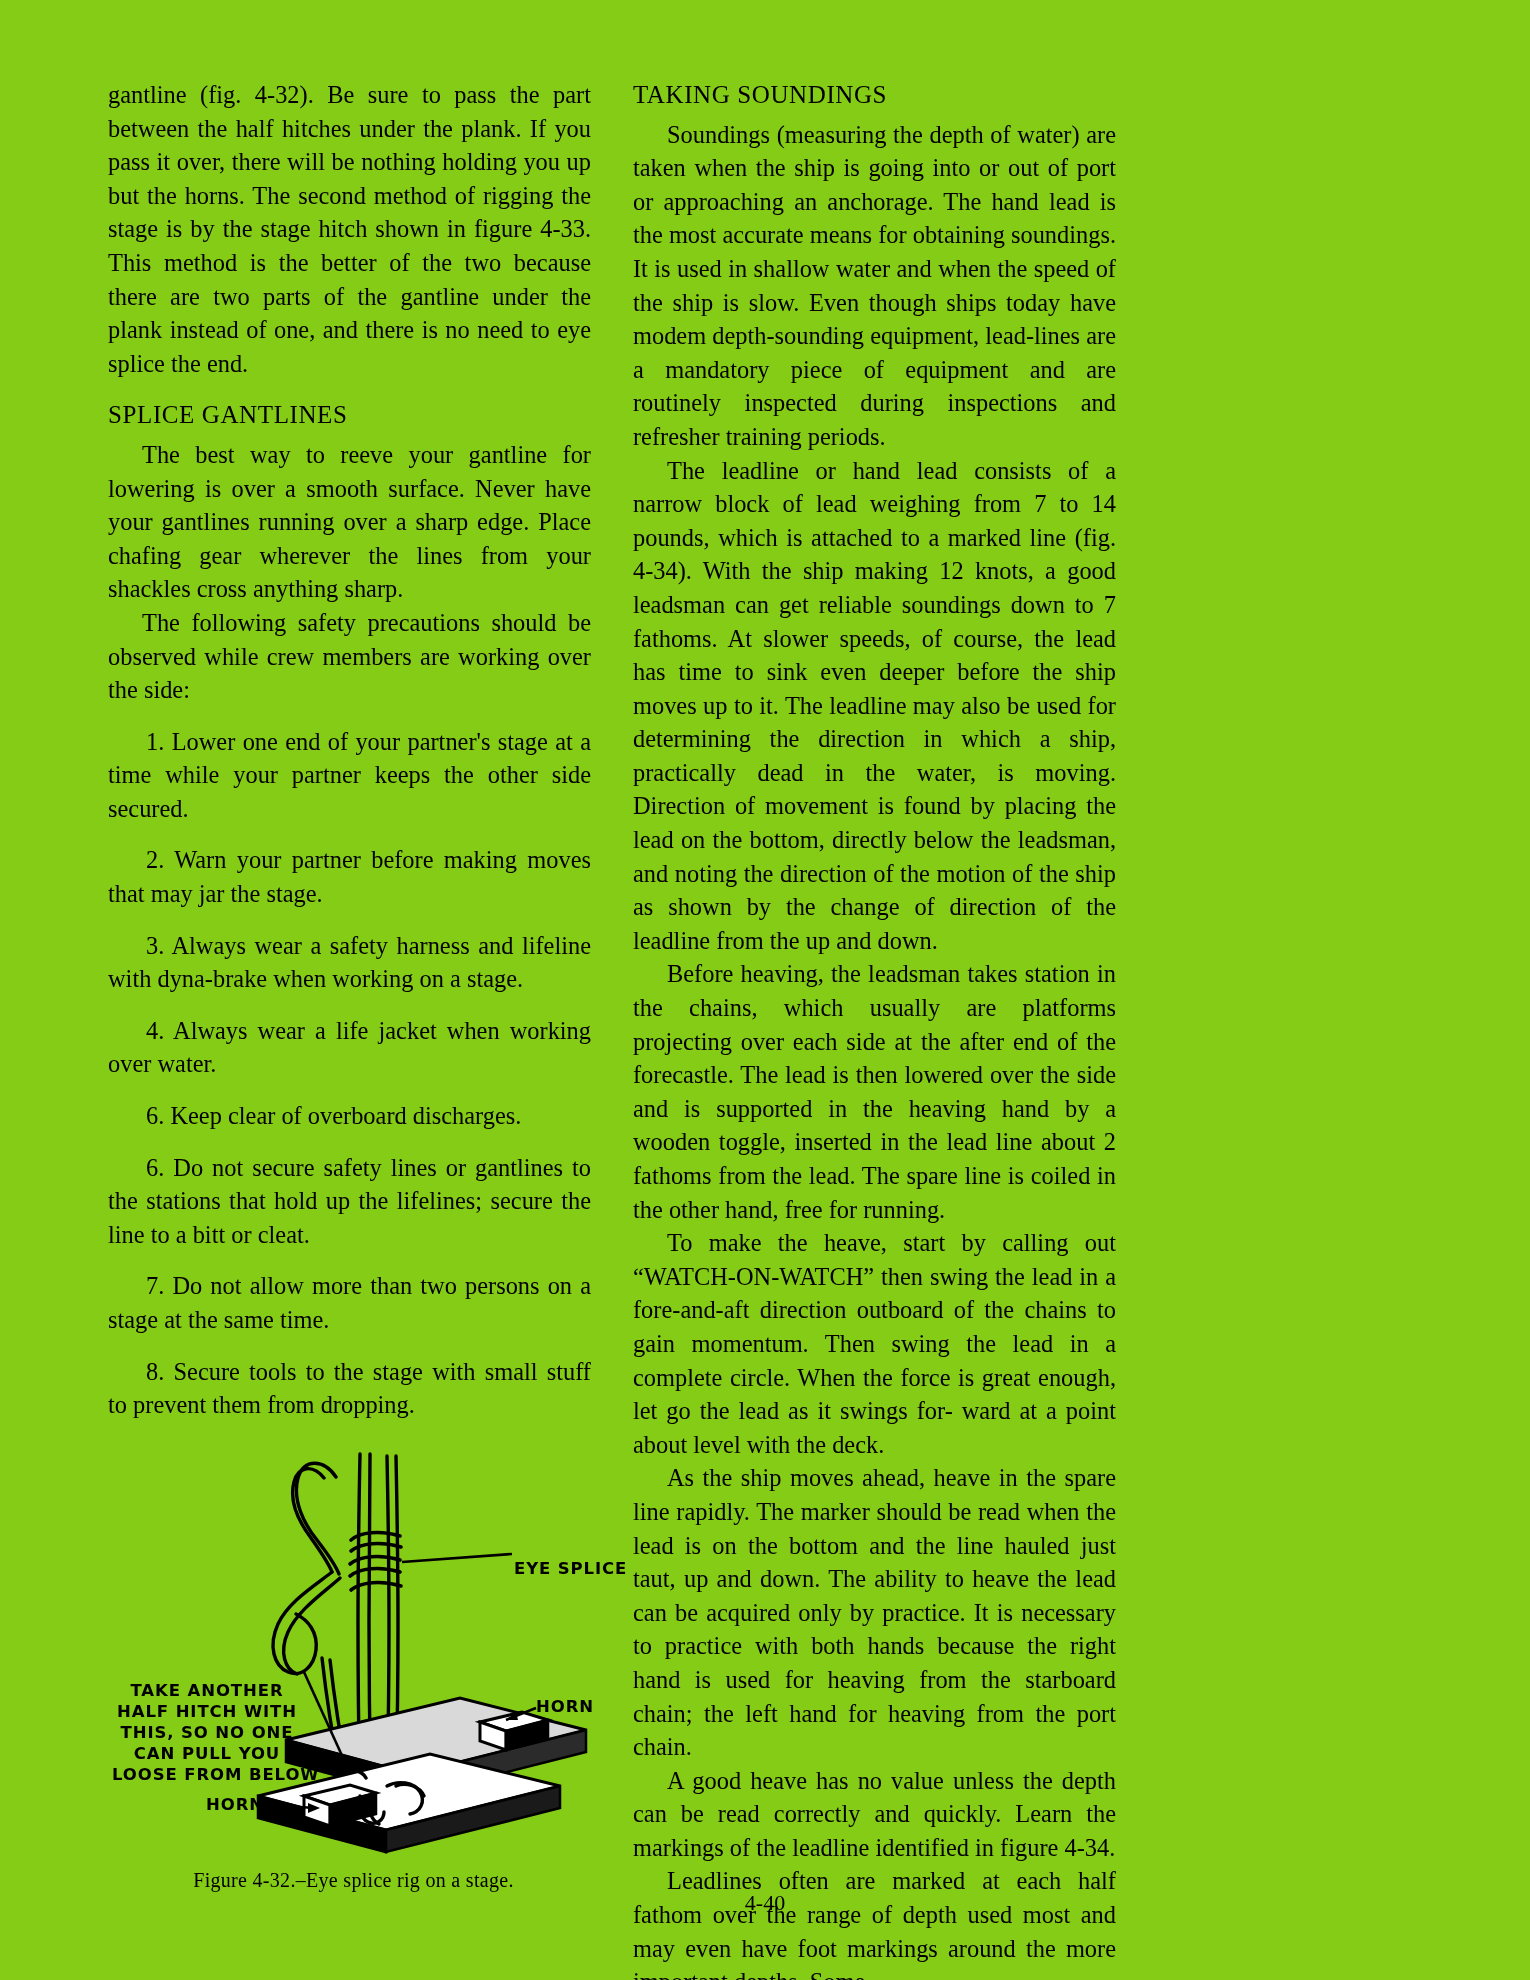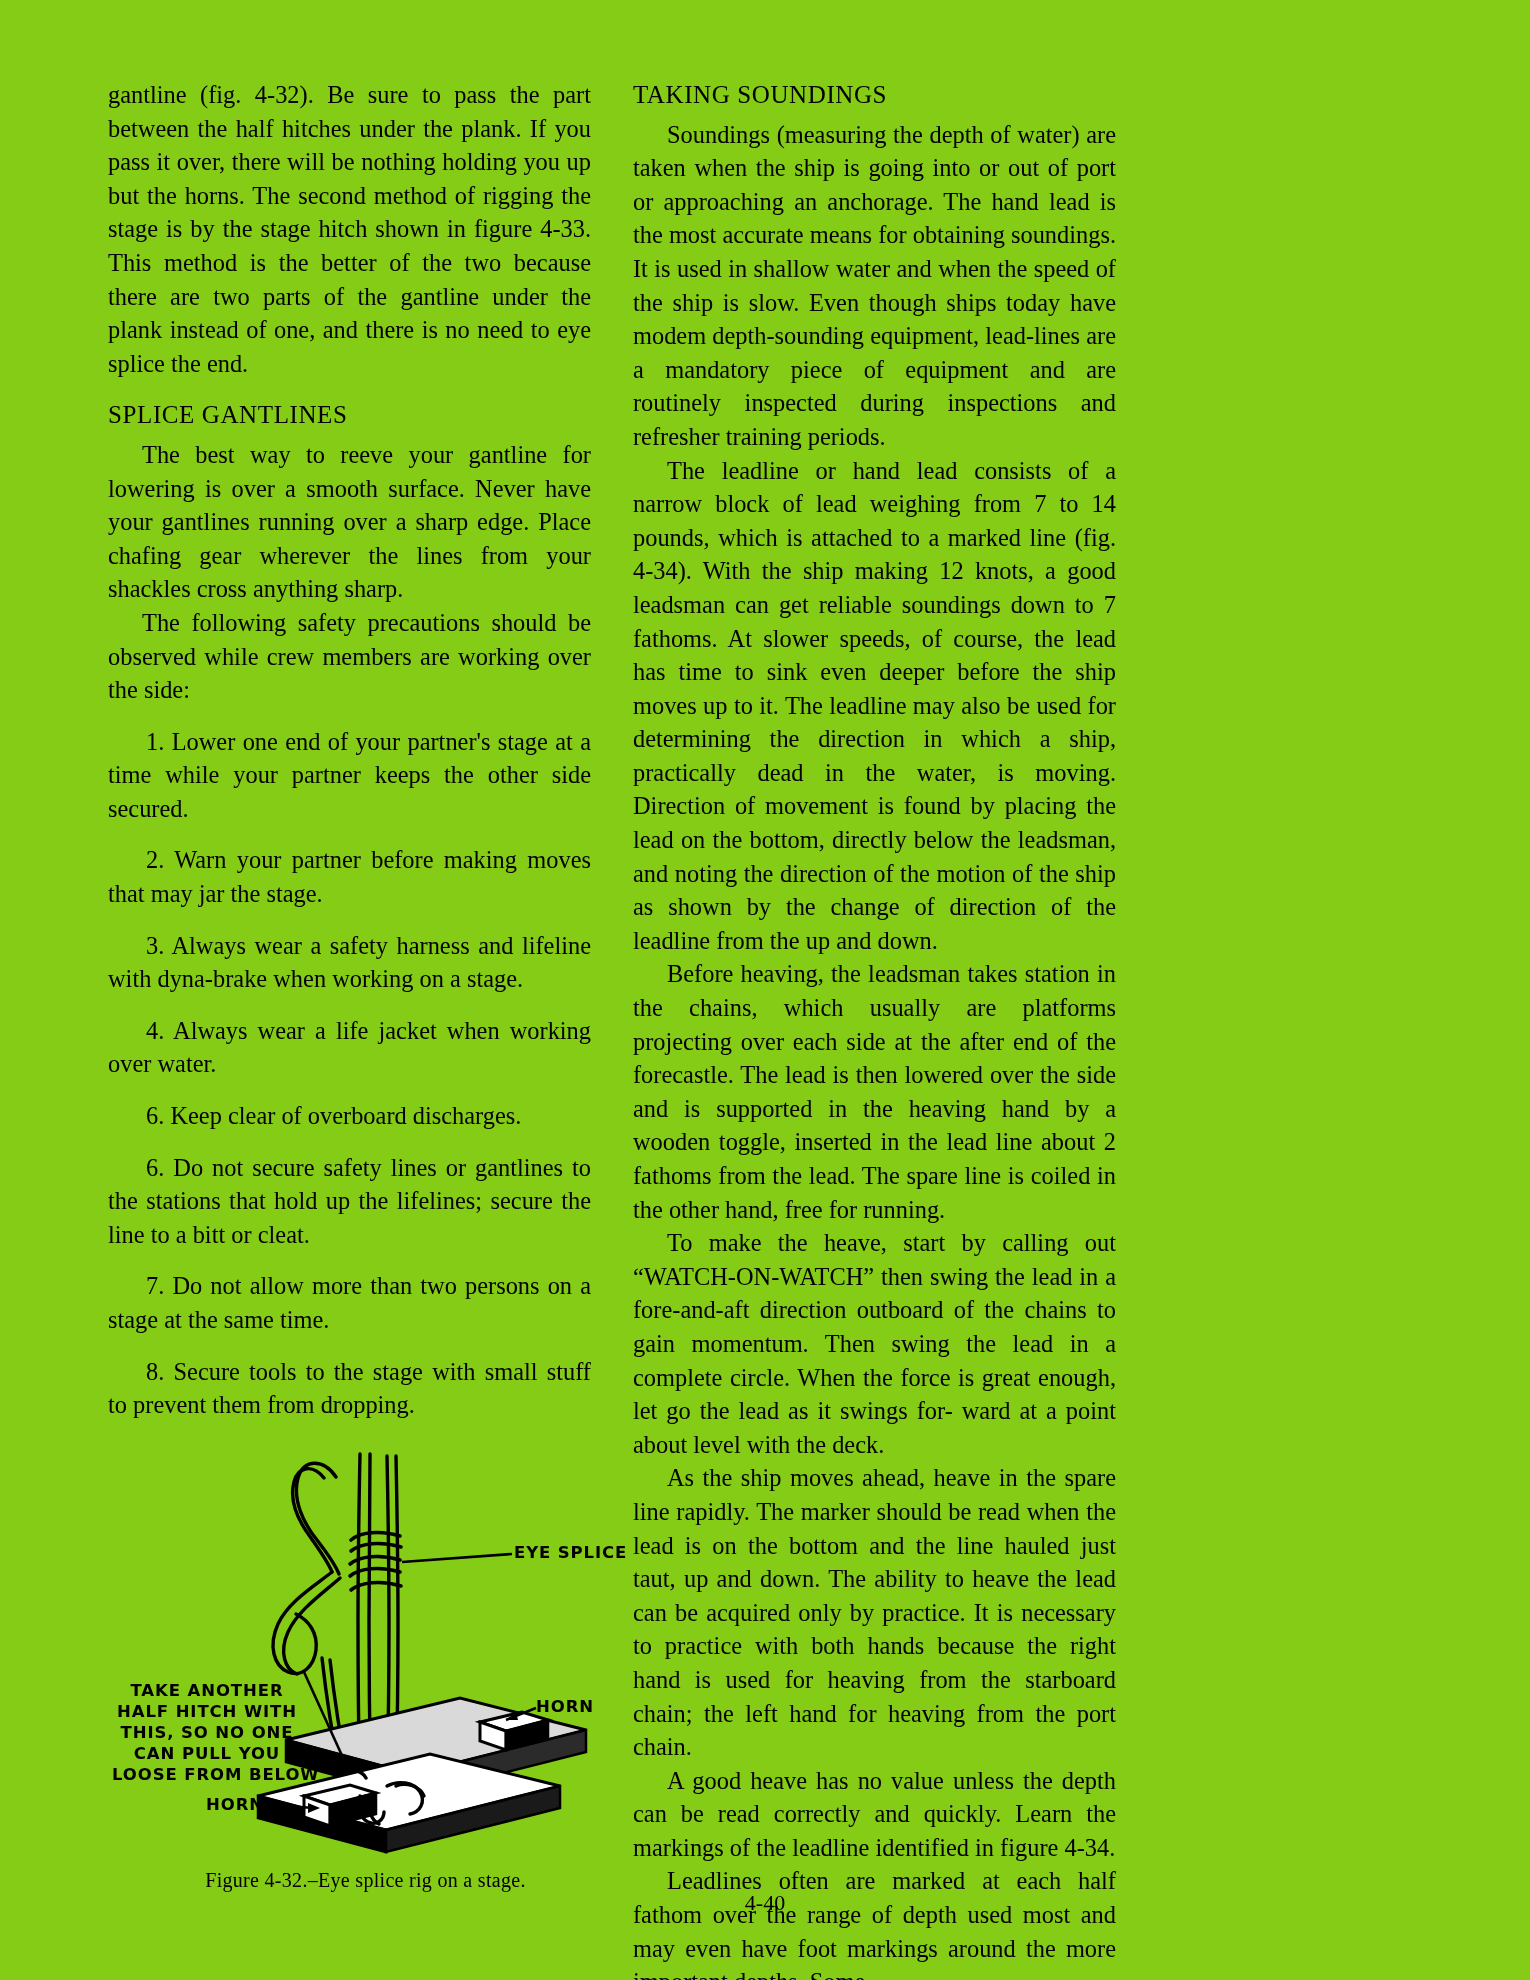--- a/index.html
+++ b/index.html
@@ -69,21 +69,21 @@
     margin-top: 22px;
   }
   .fig-canvas {
     position: absolute;
     left: 0; top: 0;
     width: 483px;
     height: 420px;
   }
   .fig-caption {
     position: absolute;
-    left: 16px;
+    left: 4px;
     top: 425px;
     width: 483px;
     text-align: center;
     font-size: 20px;
     letter-spacing: 0.3px;
     font-family: "Liberation Serif", "DejaVu Serif", serif;
   }
   .fig-label {
     position: absolute;
     font-family: "DejaVu Sans", "Liberation Sans", sans-serif;
@@ -202,21 +202,21 @@
             <line x1="196" y1="228" x2="236" y2="316"></line>
 
             <line x1="428" y1="264" x2="398" y2="276"></line>
 
             <line x1="156" y1="361" x2="208" y2="364"></line>
           </g>
           <polygon points="212,364 200,359 200,369" fill="#000" stroke="none"></polygon>
           <polygon points="398,276 408,268 410,276" fill="#000" stroke="none"></polygon>
         </svg>
 
-        <div class="fig-label" style="left:406px; top:98px;">EYE SPLICE</div>
+        <div class="fig-label" style="left:406px; top:114px;">EYE SPLICE</div>
 
         <div class="fig-label" style="left:428px; top:252px;">HORN</div>
 
         <div class="fig-label" style="left:98px; top:350px;">HORN</div>
 
         <div class="fig-label center" style="left:4px; top:236px; width:190px;">TAKE ANOTHER
 HALF HITCH WITH
 THIS, SO NO ONE
 CAN PULL YOU
 LOOSE FROM BELOW</div>

